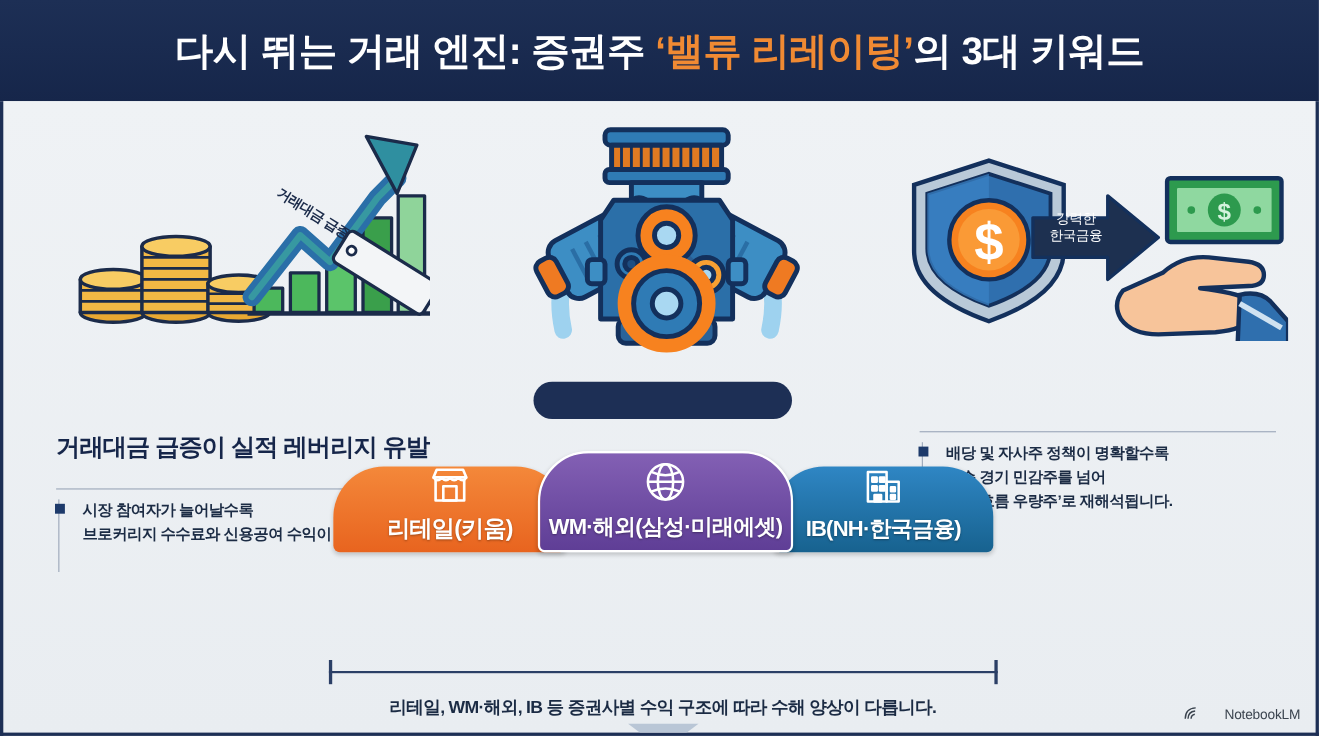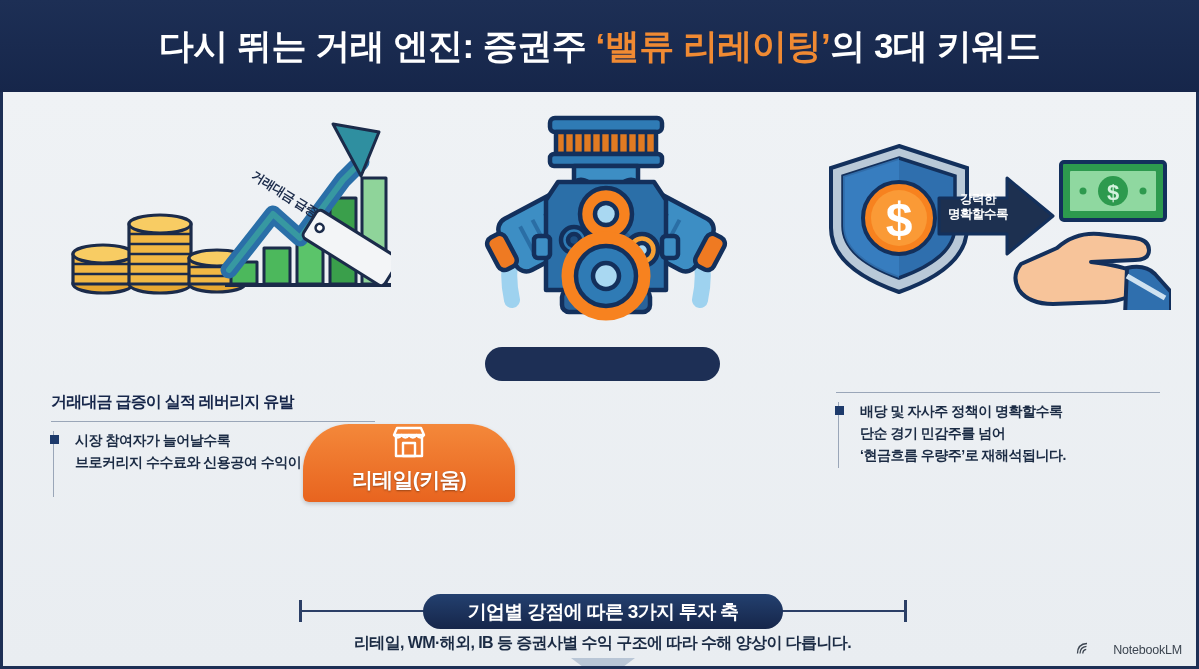--- a/index.html
+++ b/index.html
@@ -52,26 +52,26 @@
     box-sizing: border-box;
     overflow: hidden;
   }
 
   
   .side-block { position: absolute; width: 330px; }
   .side-block.left  { left: 48px;  top: 300px; }
   .side-block.right { left: 833px; top: 300px; }
 
   .side-heading {
-    font-size: 16px;
+    font-size: 22px;
     font-weight: bold;
     color: #16264a;
     letter-spacing: -0.8px;
     white-space: nowrap;
-    margin: 0 0 8px 0;
+    margin: 0 0 22px 0;
   }
   .side-rule {
     height: 1px;
     background: #9aa6b8;
     width: 324px;
     margin-bottom: 7px;
   }
   .side-body {
     position: relative;
     padding-left: 24px;
@@ -113,21 +113,21 @@
 
   
   .illus-right { position: absolute; left: 818px; top: 48px; width: 350px; height: 170px; }
   .arrow-label {
     position: absolute;
     left: 938px; top: 100px;
     width: 74px;
     text-align: center;
     color: #ffffff;
     font-size: 12.5px;
-    font-weight: bold;
+    font-weight: normal;
     line-height: 15px;
     letter-spacing: -0.5px;
     pointer-events: none;
   }
 
   
   .pills { position: absolute; left: 300px; top: 305px; width: 600px; height: 105px; }
   .pill {
     position: absolute;
     bottom: 0;
@@ -380,21 +380,21 @@
 
         <g>
           <path d="M236 108 q18 -16 42 -14 l36 4 q14 2 14 12 q0 10 -14 10 l-44 2 q32 4 44 10 q10 6 4 16 q-8 12 -34 14 l-52 2 q-24 0 -34 -14 q-8 -14 2 -26 Z" fill="#f7c49a" stroke="#13305c" stroke-width="4" stroke-linejoin="round"></path>
           <path d="M306 128 q18 -4 28 6 l16 18 l0 24 l-46 0 Z" fill="#2f6fae" stroke="#13305c" stroke-width="4"></path>
           <path d="M306 136 l38 22" stroke="#cfe2f1" stroke-width="5" fill="none"></path>
         </g>
       </svg>
     </div>
     <div class="arrow-label">
       <span>강력한</span><br>
-      <span>명확할수록</span>
+      <span>한국금융</span>
     </div>
 
     <div class="side-block left">
       <div class="side-heading">거래대금 급증이 실적 레버리지 유발</div>
       <div class="side-rule"></div>
       <div class="side-body">
         <span class="bullet-sq"></span>
         <div class="side-line">시장 참여자가 늘어날수록</div>
         <div class="side-line">브로커리지 수수료와 신용공여 수익이</div>
       </div>
@@ -417,29 +417,54 @@
           <svg width="38" height="34" viewBox="0 0 38 34" fill="none" stroke="#ffffff" stroke-width="2.4" stroke-linejoin="round">
             <path d="M4 10 L7 3 L31 3 L34 10 Z"></path>
             <path d="M4 10 q4 5 7.5 0 q4 5 7.5 0 q4 5 7.5 0 q4 5 7.5 0"></path>
             <path d="M6 12 L6 31 L32 31 L32 12"></path>
             <rect x="13" y="18" width="12" height="13"></rect>
           </svg>
         </span>
         <span class="pill-label">리테일(키움)</span>
       </div>
 
-
+      <div class="pill pill-wm">
+        <span class="pill-icon">
+          <svg width="38" height="38" viewBox="0 0 38 38" fill="none" stroke="#ffffff" stroke-width="2.3">
+            <circle cx="19" cy="19" r="16"></circle>
+            <ellipse cx="19" cy="19" rx="7" ry="16"></ellipse>
+            <line x1="3" y1="19" x2="35" y2="19"></line>
+            <path d="M6 10 q13 6 26 0"></path>
+            <path d="M6 28 q13 -6 26 0"></path>
+          </svg>
+        </span>
+        <span class="pill-label">WM·해외(삼성·미래에셋)</span>
+      </div>
+
+      <div class="pill pill-ib">
+        <span class="pill-icon">
+          <svg width="36" height="34" viewBox="0 0 36 34" fill="none" stroke="#ffffff" stroke-width="2.3" stroke-linejoin="round">
+            <rect x="4" y="4" width="17" height="27"></rect>
+            <rect x="21" y="13" width="11" height="18"></rect>
+            <rect x="8" y="9" width="4" height="4" fill="#ffffff"></rect>
+            <rect x="15" y="9" width="4" height="4" fill="#ffffff"></rect>
+            <rect x="8" y="17" width="4" height="4" fill="#ffffff"></rect>
+            <rect x="15" y="17" width="4" height="4" fill="#ffffff"></rect>
+            <rect x="25" y="18" width="3.5" height="3.5" fill="#ffffff"></rect>
+            <rect x="25" y="25" width="3.5" height="3.5" fill="#ffffff"></rect>
+            <rect x="10" y="25" width="6" height="6" fill="#ffffff"></rect>
+          </svg>
+        </span>
+        <span class="pill-label">IB(NH·한국금융)</span>
+      </div>
     </div>
 
     <div class="axis-line"></div>
     <div class="axis-cap l"></div>
     <div class="axis-cap r"></div>
-    <div class="center-banner">
-      <span class="center-banner-text">기업별 강점에 따른 3가지 투자 축</span>
-    </div>
     <div class="center-caption">리테일, WM·해외, IB 등 증권사별 수익 구조에 따라 수해 양상이 다릅니다.</div>
 
     <div class="down-tri"></div>
 
     <div class="watermark">
       <span>
         <svg width="15" height="13" viewBox="0 0 15 13" fill="none" stroke="#3c4550" stroke-width="1.3">
           <path d="M1.5 11.5 Q1.5 2 11 1.5"></path>
           <path d="M4 11.5 Q4 5 10.5 4.3"></path>
           <path d="M6.8 11.5 Q6.8 8 10.2 7.3"></path>

